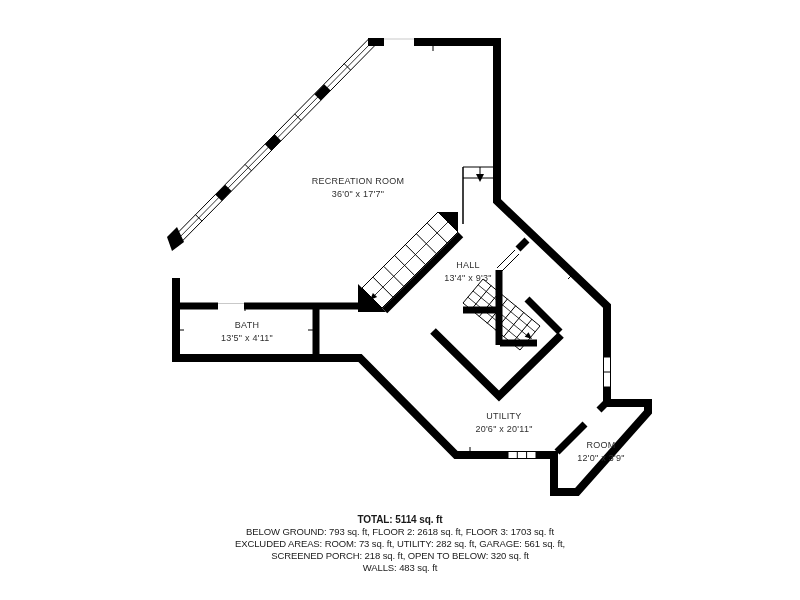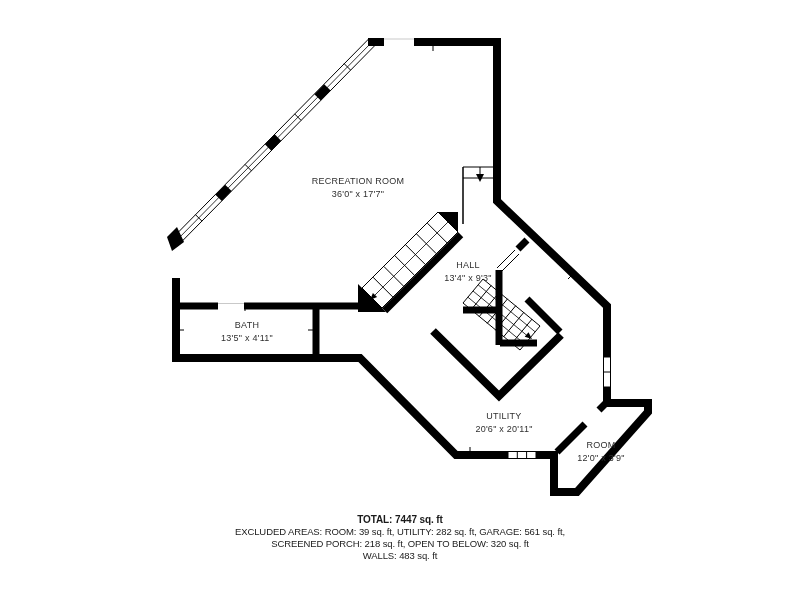--- a/index.html
+++ b/index.html
@@ -161,19 +161,20 @@
 
       <text class="lbl" x="504" y="419">UTILITY</text>
       <text class="lbl" x="504" y="432">20'6" x 20'11"</text>
 
       <text class="lbl" x="601" y="448">ROOM</text>
       <text class="lbl" x="601" y="461">12'0" x 3'9"</text>
     </g>
   </svg>
 
   <div class="summary">
-    <div class="total">TOTAL: 7447 sq. ft</div>
-    <div>EXCLUDED AREAS: ROOM: 39 sq. ft, UTILITY: 282 sq. ft, GARAGE: 561 sq. ft,</div>
+    <div class="total">TOTAL: 5114 sq. ft</div>
+    <div>BELOW GROUND: 793 sq. ft, FLOOR 2: 2618 sq. ft, FLOOR 3: 1703 sq. ft</div>
+    <div>EXCLUDED AREAS: ROOM: 73 sq. ft, UTILITY: 282 sq. ft, GARAGE: 561 sq. ft,</div>
     <div>SCREENED PORCH: 218 sq. ft, OPEN TO BELOW: 320 sq. ft</div>
     <div>WALLS: 483 sq. ft</div>
   </div>
 
 </div>
 
 </body></html>

